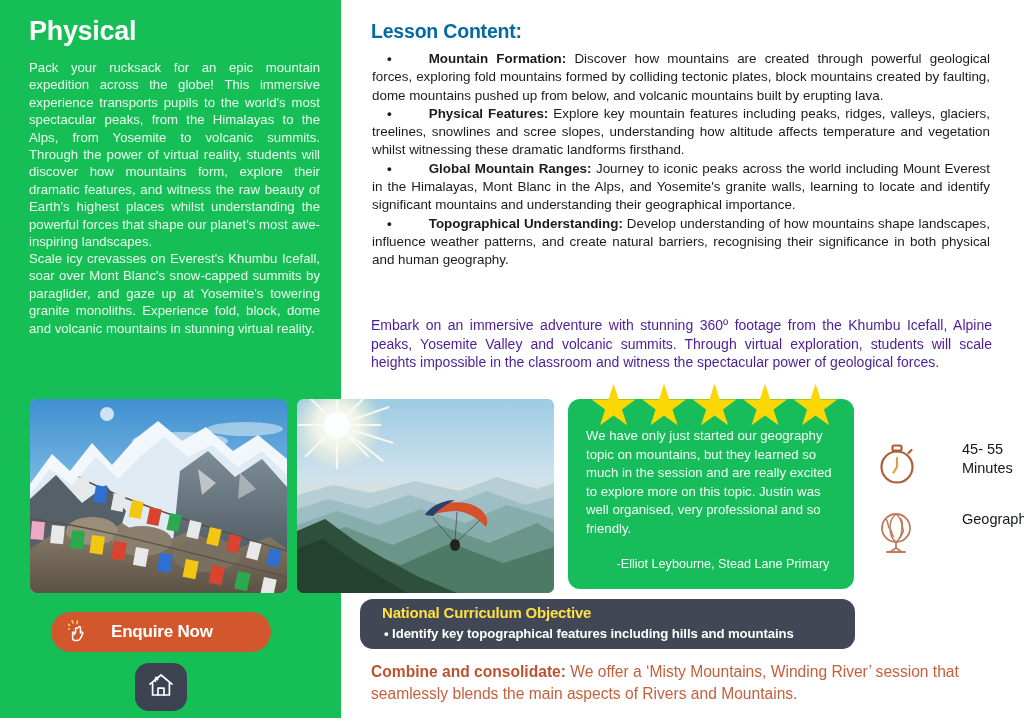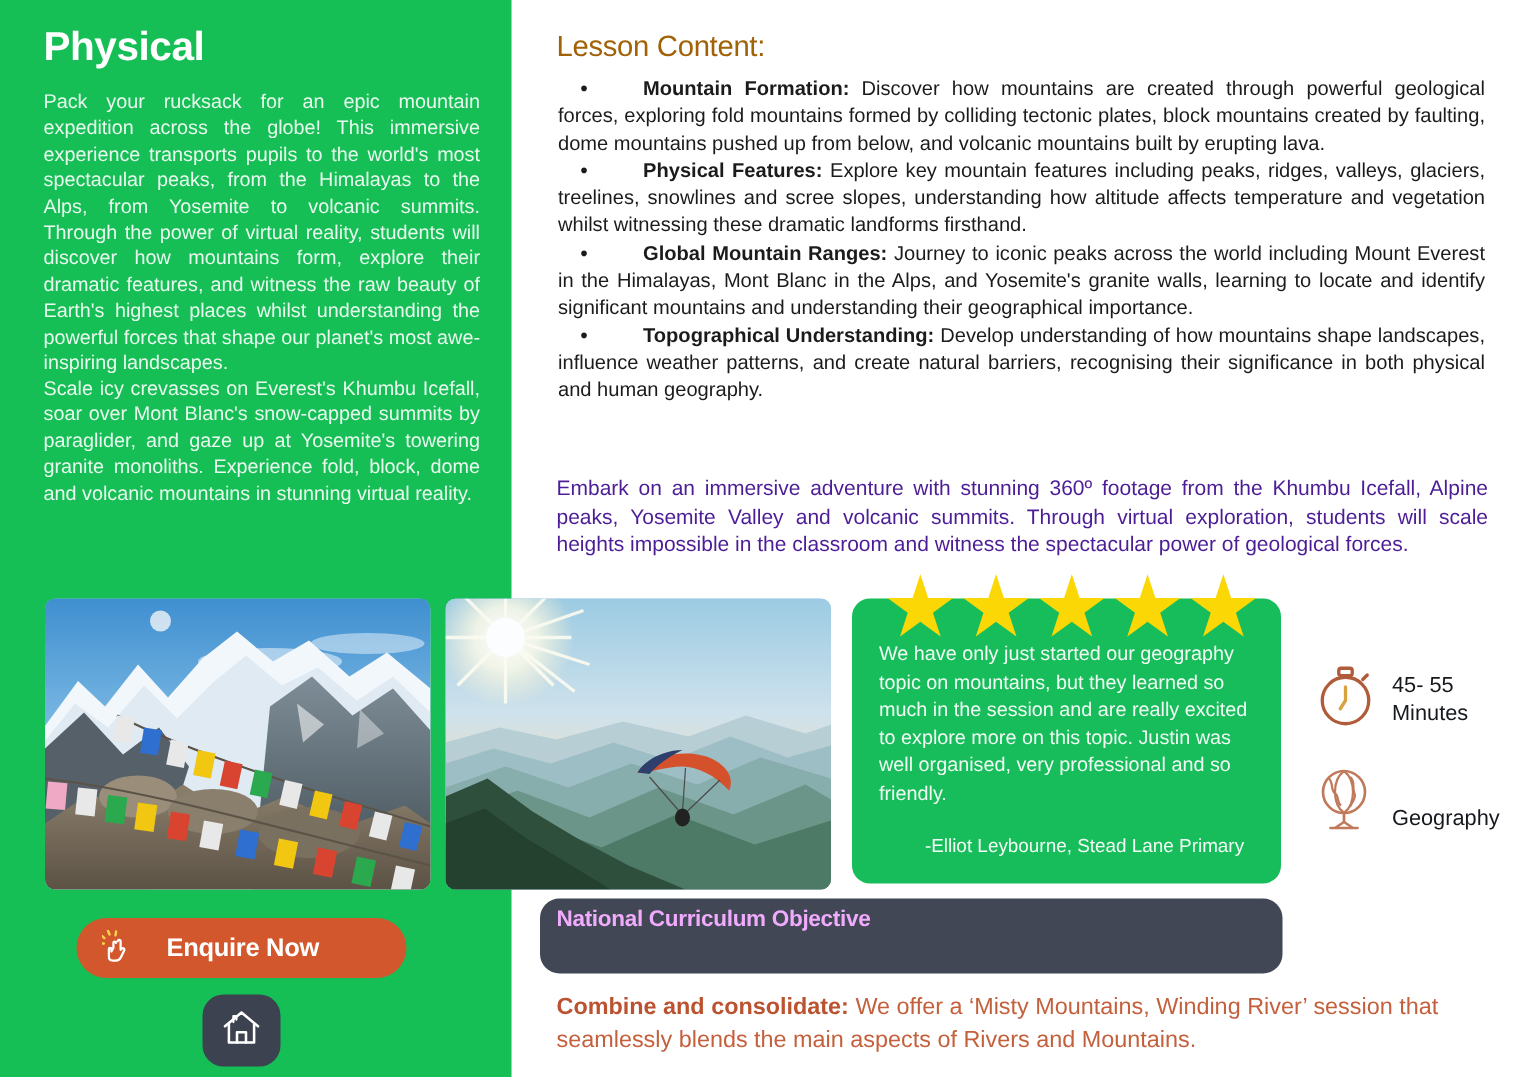--- a/index.html
+++ b/index.html
@@ -109,22 +109,22 @@
     justify-content: center;
     cursor: pointer;
   }
 
   
   #lesson-heading {
     position: absolute;
     left: 371px;
     top: 20px;
     font-size: 19.5px;
-    font-weight: normal;
-    color: #a16207;
+    font-weight: bold;
+    color: #0369a1;
     letter-spacing: -0.2px;
   }
 
   #bullets {
     position: absolute;
     left: 372px;
     top: 50px;
     width: 618px;
   }
   .bullet {
@@ -191,21 +191,22 @@
     width: 250px;
     font-size: 12.6px;
     color: #f2fbf5;
     text-align: center;
   }
 
   
   .meta-row {
     position: absolute;
     display: flex;
-    align-items: flex-end;
+    align-items: flex-start;
+    gap: 34px;
   }
   #meta-duration { left: 876px; top: 440px; }
   #meta-subject  { left: 876px; top: 510px; }
   .meta-icon { width: 42px; height: 46px; flex: 0 0 42px; }
   .meta-text {
     margin-left: 10px;
     font-size: 14.5px;
     line-height: 19px;
     color: #15181d;
   }
@@ -215,25 +216,25 @@
     position: absolute;
     left: 360px;
     top: 599px;
     width: 495px;
     height: 50px;
     background: #424756;
     border-radius: 13px;
   }
   #nc-title {
     position: absolute;
-    left: 11px;
+    left: 22px;
     top: 5px;
     font-size: 15px;
     font-weight: bold;
-    color: #f0abfc;
+    color: #fde047;
     letter-spacing: -0.2px;
   }
   #nc-item {
     position: absolute;
     left: 24px;
     top: 27px;
     font-size: 13.2px;
     font-weight: bold;
     color: #ffffff;
     letter-spacing: -0.1px;
@@ -464,17 +465,21 @@
       <path d="M20 32 L20 38" stroke="#c07a5b" stroke-width="1.8"></path>
       <path d="M11 42 L29 42" stroke="#c07a5b" stroke-width="1.8" stroke-linecap="round"></path>
       <path d="M14 42 L20 38 L26 42" fill="none" stroke="#c07a5b" stroke-width="1.6" stroke-linejoin="round"></path>
     </svg>
   </span>
   <span class="meta-text">Geography</span>
 </div>
 
 <div id="nc-box">
   <div id="nc-title">National Curriculum Objective</div>
+  <div id="nc-item">
+    <span>•</span>
+    <span>Identify key topographical features including hills and mountains</span>
+  </div>
 </div>
 
 <div id="combine-para">
   <b>Combine and consolidate:</b><span> We offer a ‘Misty Mountains, Winding River’ session that seamlessly blends the main aspects of Rivers and Mountains.</span>
 </div>
 
 </body></html>

